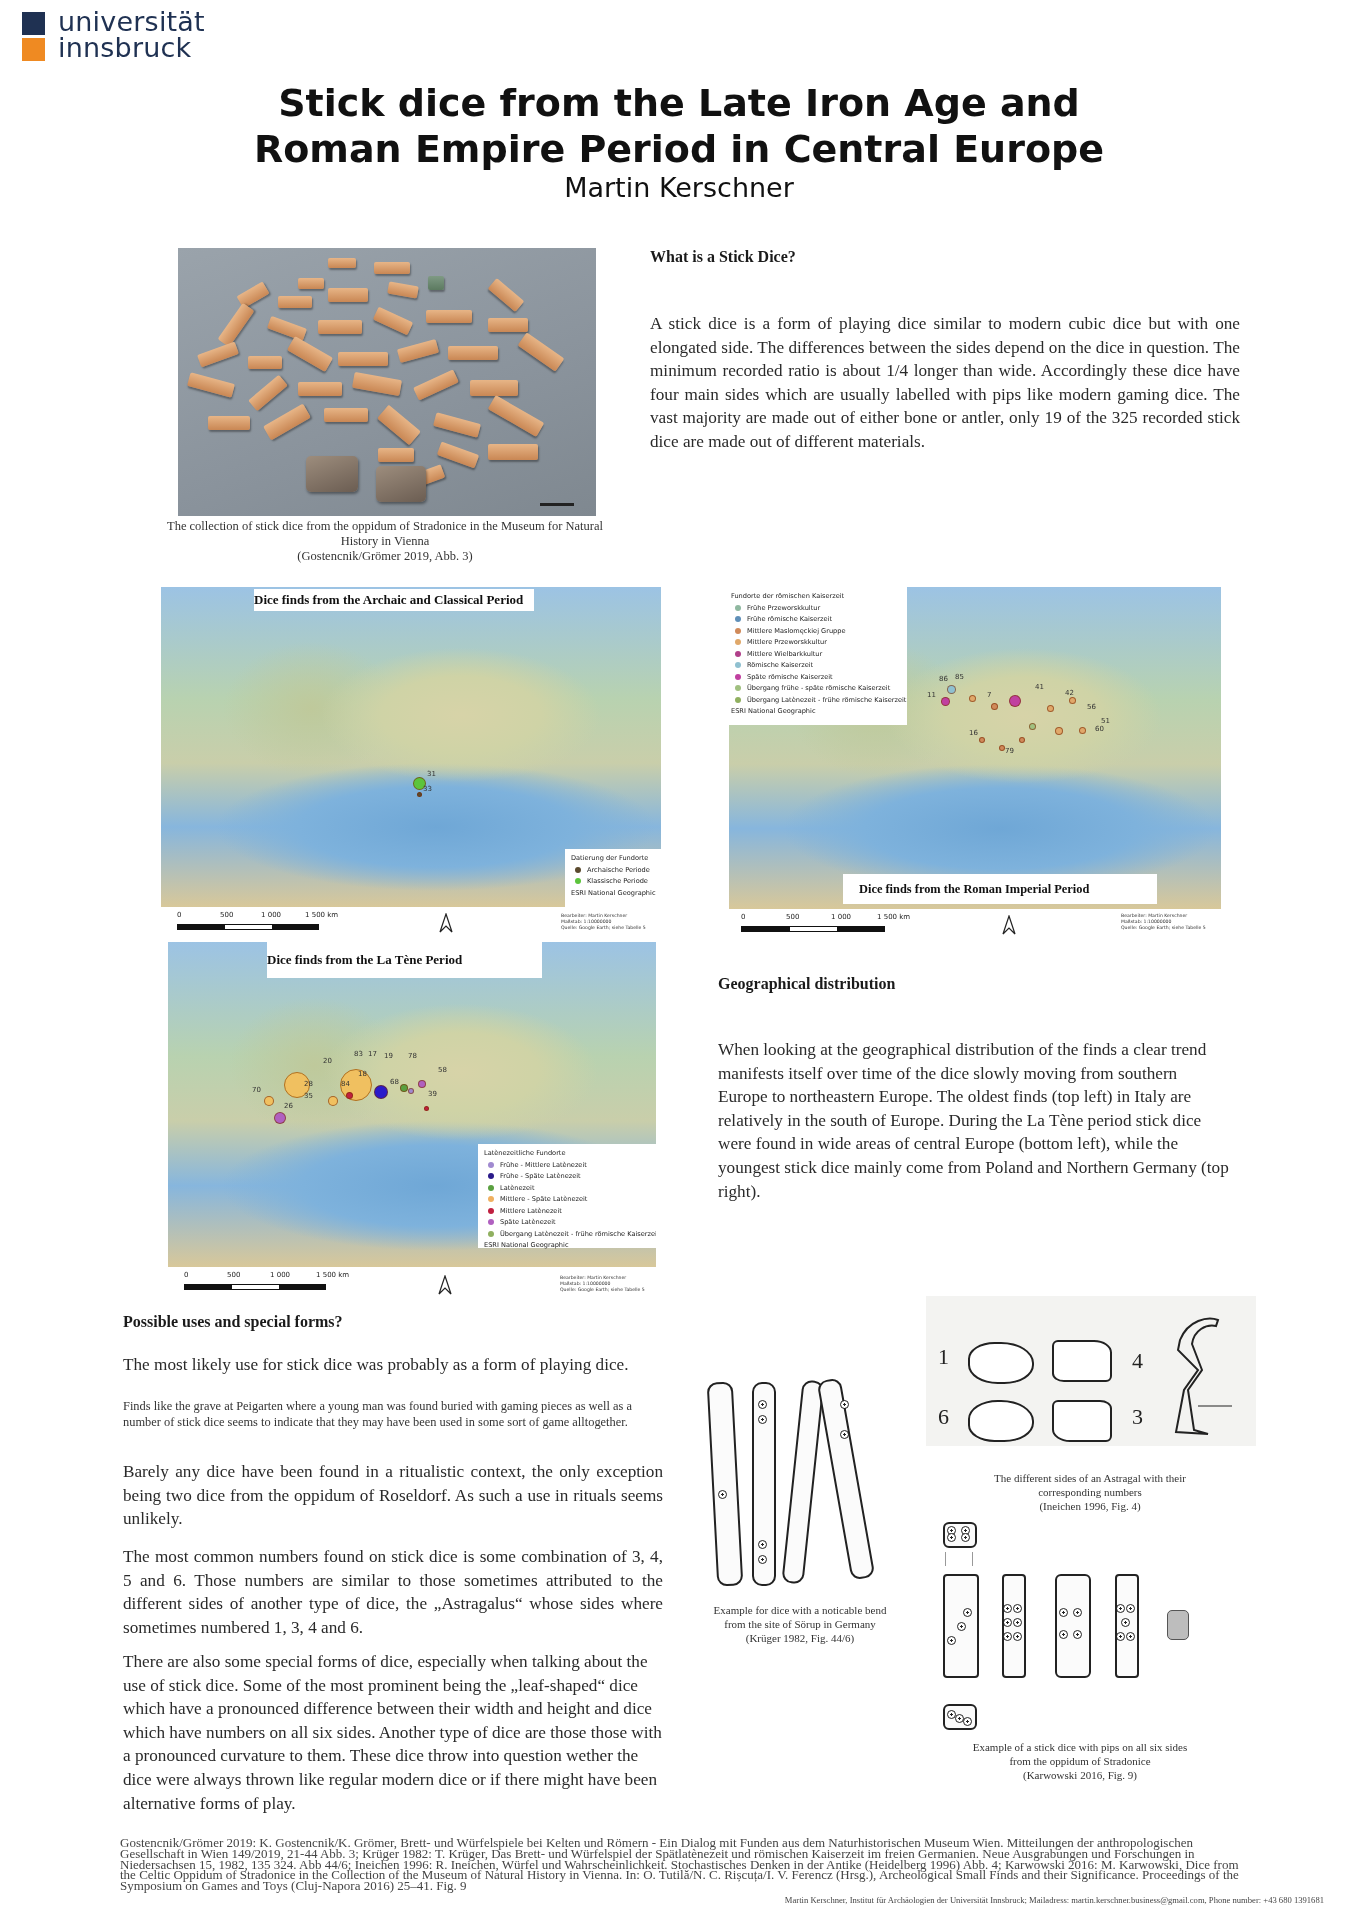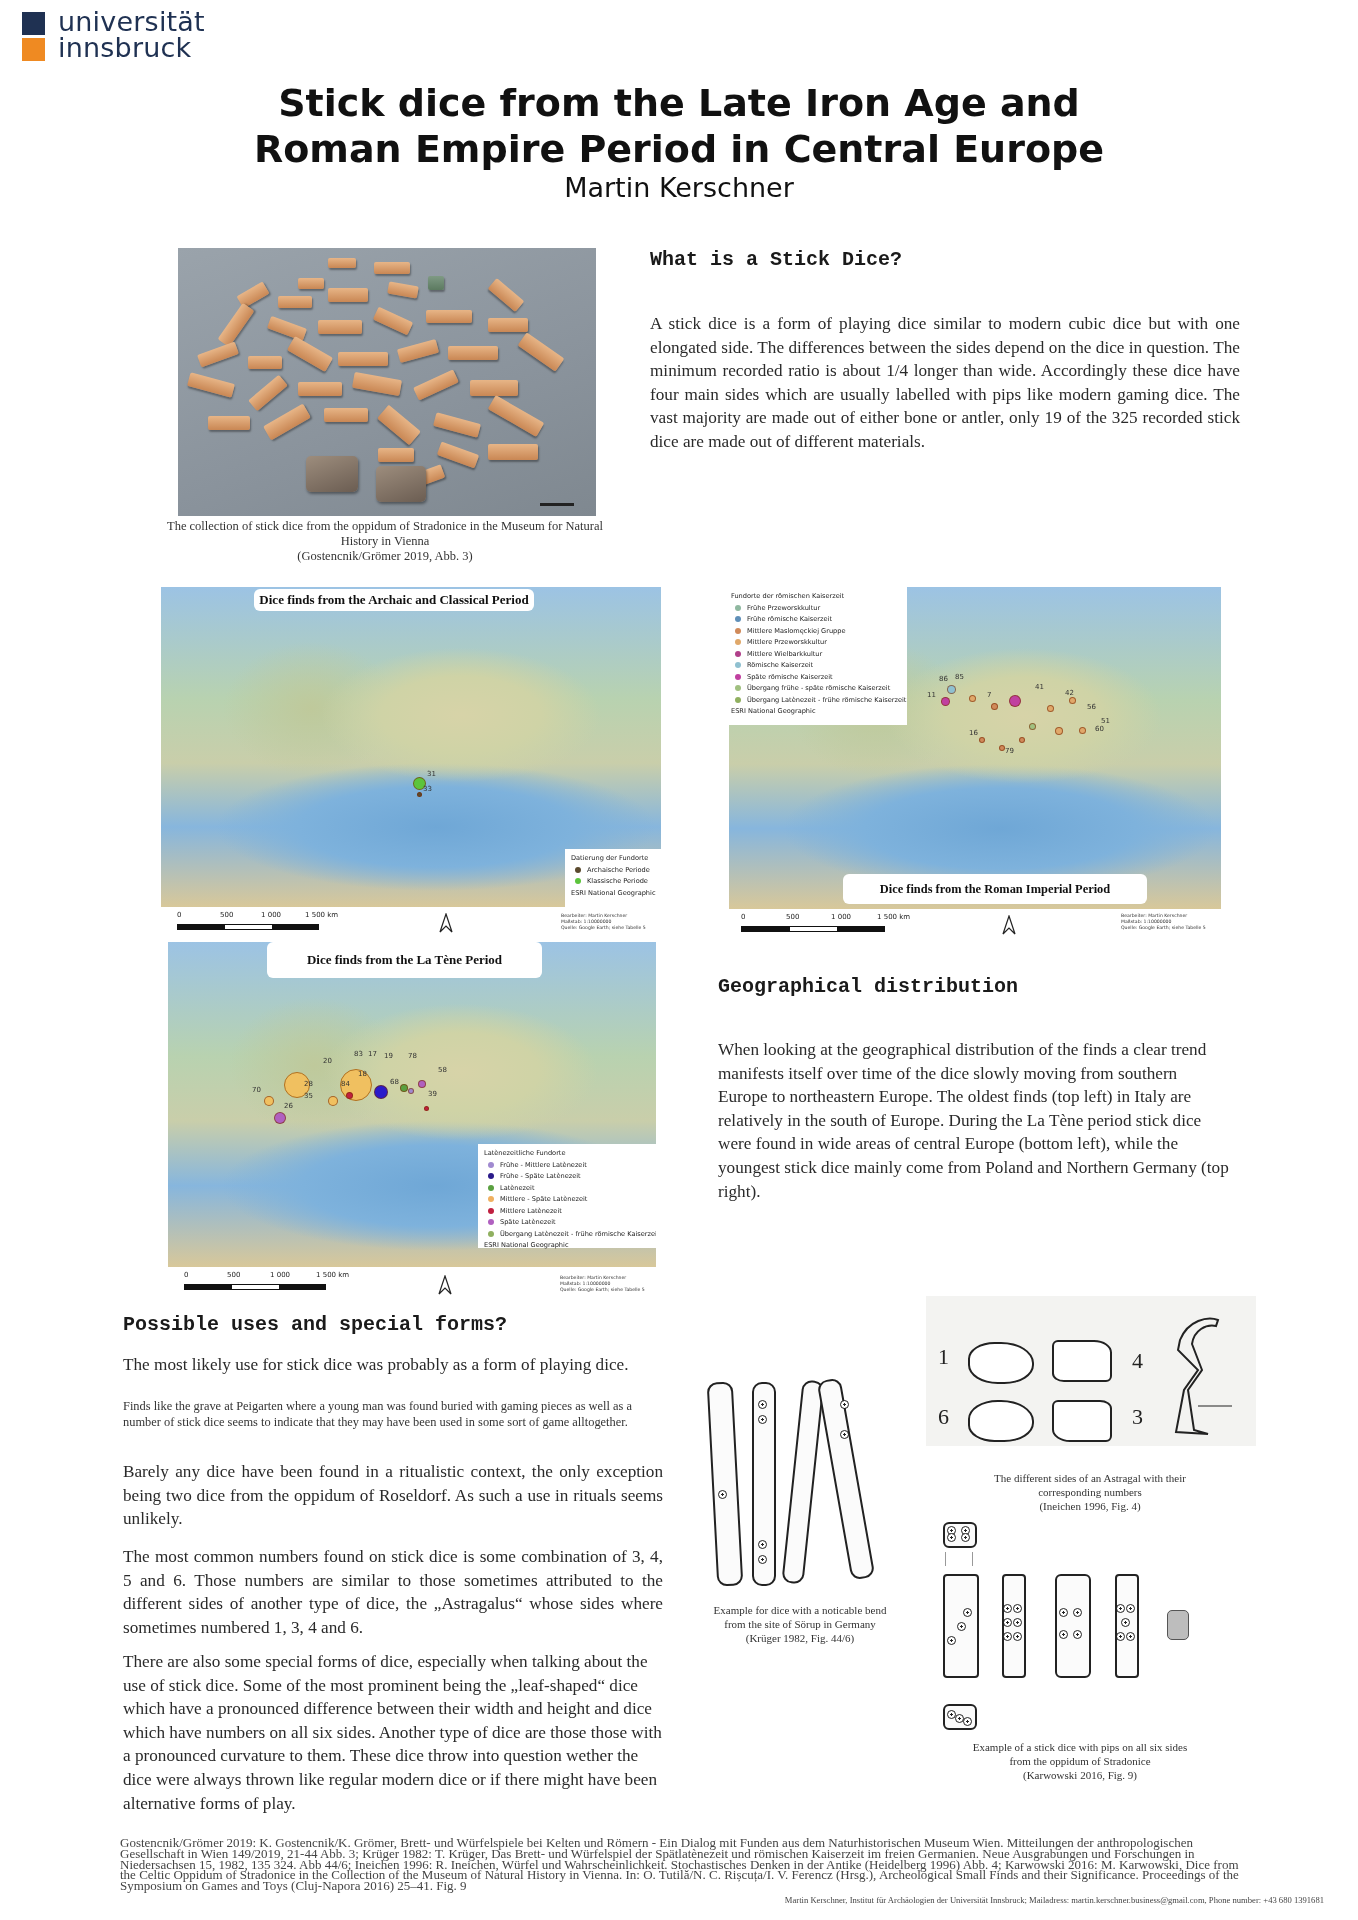--- a/index.html
+++ b/index.html
@@ -24,31 +24,31 @@
 
   
   .photo { left: 178px; top: 248px; width: 418px; height: 268px; background: linear-gradient(160deg,#9aa3ab 0%, #8a939c 60%, #7f8890 100%); overflow: hidden; }
   .stick { position: absolute; background: linear-gradient(180deg,#e7b587,#c98754); border-radius: 2px; box-shadow: 1px 2px 2px rgba(0,0,0,0.35); }
   .stone { position: absolute; background: linear-gradient(160deg,#9d8d7d,#6b5d52); border-radius: 5px; box-shadow: 1px 2px 3px rgba(0,0,0,0.4); }
   .scalebar-photo { position: absolute; right: 22px; bottom: 10px; width: 34px; height: 6px; border-bottom: 3px solid #222; }
 
   .caption { font-size: 12.5px; line-height: 15px; text-align: center; color: #333; }
 
   
-  .h2 { font-weight: bold; font-size: 20px; color: #1a1a1a; font-family: Liberation Mono, monospace; }
+  .h2 { font-weight: bold; font-size: 16px; color: #1a1a1a; }
   .body-text { font-size: 17.2px; line-height: 23.6px; color: #2a2a2a; }
   .small-text { font-size: 12.4px; line-height: 16px; color: #333; }
 
   
   .map { overflow: hidden; background:
       radial-gradient(ellipse 40% 30% at 60% 40%, #d7d3a8 0%, #cfd3a6 40%, transparent 70%),
       radial-gradient(ellipse 55% 25% at 55% 75%, #6fa7d6 0%, #7eb2dc 50%, transparent 80%),
       radial-gradient(ellipse 25% 30% at 30% 38%, #bfc99b 0%, transparent 70%),
       linear-gradient(180deg, #9cc3e4 0%, #b8d2b0 35%, #c9ceaa 55%, #87b6dd 75%, #d8c89a 100%); }
-  .map-title { position: absolute; background: #fff; text-align: center; font-weight: bold; font-size: 13px; line-height: 16px; color: #111; border-radius: 6px; }
+  .map-title { position: absolute; background: #fff; text-align: left; font-weight: bold; font-size: 13px; line-height: 16px; color: #111; }
   .legend { position: absolute; background: #fff; font-family: "DejaVu Sans", sans-serif; font-size: 6.6px; line-height: 11.5px; color: #222; padding: 4px 6px; box-sizing: border-box; }
   .legend .row { white-space: nowrap; }
   .legend .dot { display: inline-block; width: 6px; height: 6px; border-radius: 50%; margin: 0 6px 0 4px; vertical-align: -1px; }
   .scale { position: absolute; font-family: "DejaVu Sans", sans-serif; font-size: 7px; color: #222; }
   .scale .lbls span { position: absolute; top: 0; }
   .scale .bar { position: absolute; top: 13px; height: 4px; border: 1px solid #111; }
   .scale .seg { position: absolute; top: 0; height: 4px; background: #111; }
   .north { position: absolute; width: 14px; height: 20px; }
   .credits { position: absolute; font-family: "DejaVu Sans", sans-serif; font-size: 4.6px; line-height: 6px; color: #333; width: 110px; }
   .pt { position: absolute; border-radius: 50%; border: 1px solid rgba(120,40,0,0.6); box-sizing: border-box; }
@@ -199,21 +199,21 @@
   <div class="pt-lbl" style="left:226px;top:86px;">85</div>
   <div class="pt-lbl" style="left:198px;top:104px;">11</div>
   <div class="pt-lbl" style="left:258px;top:104px;">7</div>
   <div class="pt-lbl" style="left:306px;top:96px;">41</div>
   <div class="pt-lbl" style="left:336px;top:102px;">42</div>
   <div class="pt-lbl" style="left:358px;top:116px;">56</div>
   <div class="pt-lbl" style="left:372px;top:130px;">51</div>
   <div class="pt-lbl" style="left:366px;top:138px;">60</div>
   <div class="pt-lbl" style="left:276px;top:160px;">79</div>
   <div class="pt-lbl" style="left:240px;top:142px;">16</div>
-  <div class="map-title" style="left:114px;top:287px;width:304px;padding:7px 0;font-size:12.4px;">Dice finds from the Roman Imperial Period</div>
+  <div class="map-title" style="left:114px;top:287px;width:282px;padding:7px 16px;font-size:12.4px;">Dice finds from the Roman Imperial Period</div>
 </div>
 <div class="abs" style="left:729px;top:909px;width:492px;height:34px;background:#fff;">
   <div class="scale" style="left:12px;top:4px;width:150px;">
     <div class="lbls">
         <span style="left:0">0</span>
         <span style="left:45px">500</span>
         <span style="left:90px">1 000</span>
         <span style="left:136px;white-space:nowrap">1 500 km</span>
       </div>
     <div class="bar" style="left:0;width:142px;">

